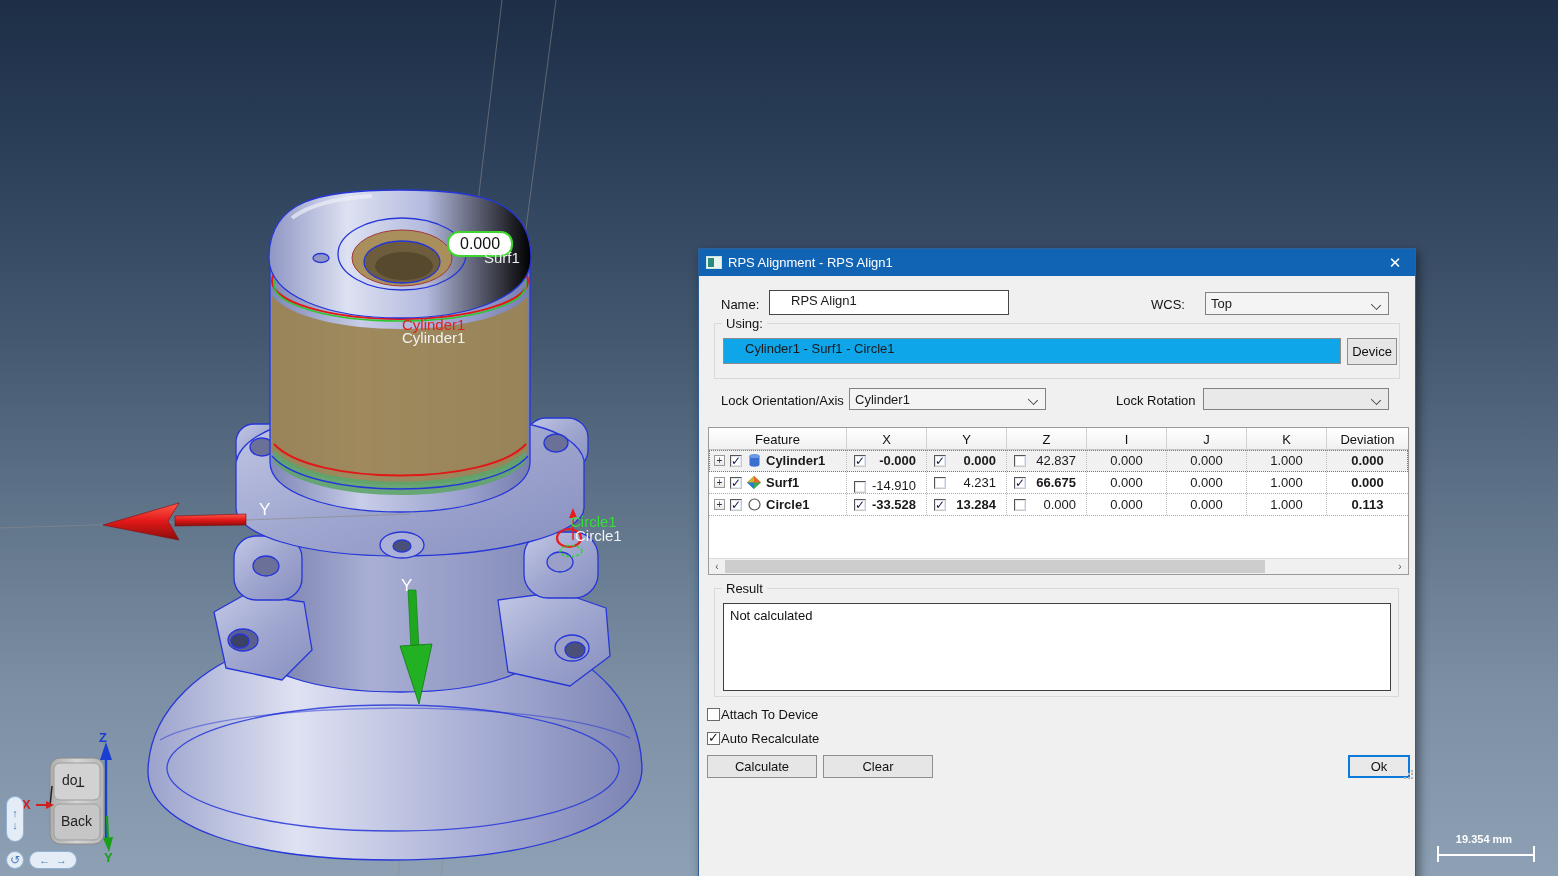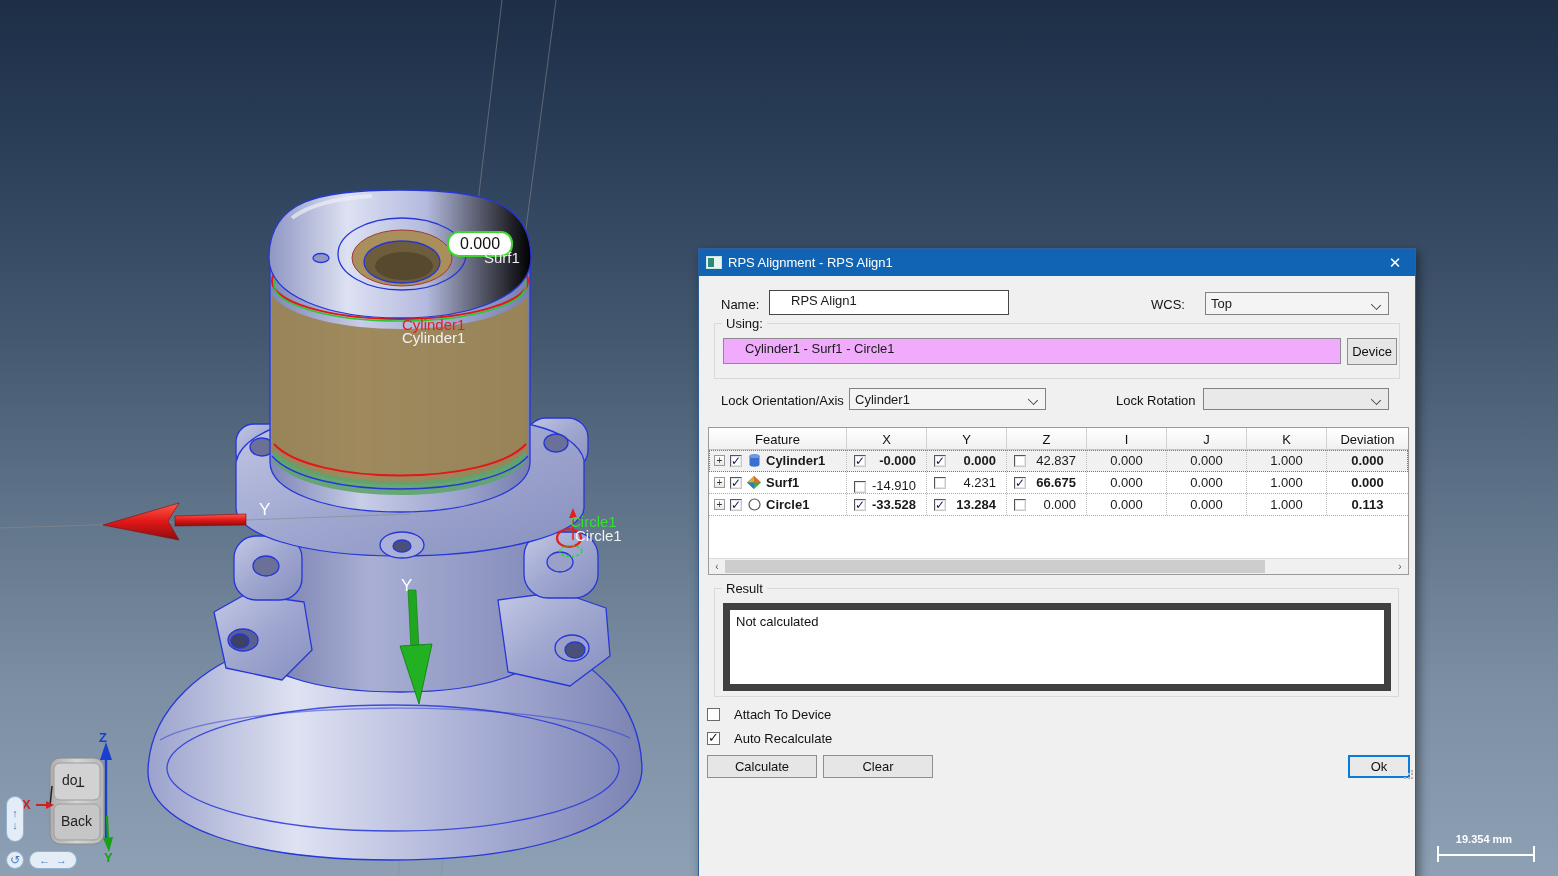--- a/index.html
+++ b/index.html
@@ -80,23 +80,23 @@
             font-size:10px; line-height:9px; text-align:center; color:#333; flex:none; }
   .ficon { width:14px; height:14px; flex:none; display:flex; align-items:center; justify-content:center; }
 
   
   #hscroll { position:absolute; left:0; bottom:0; width:699px; height:16px; background:#f0f0f0;
              border-top:1px solid #dcdcdc; }
   .sarrow { position:absolute; top:0; width:16px; height:15px; display:flex; align-items:center;
             justify-content:center; color:#5a5a5a; font-size:10px; background:#f0f0f0; }
   #hthumb { position:absolute; left:16px; top:1px; width:540px; height:13px; background:#cdcdcd; }
 
-  #result-area { position:absolute; background:#fff; border:7px solid #404040; padding:4px 6px; color:#111; }
-
-  .cb-row { position:absolute; display:flex; align-items:center; gap:14px; color:#111; }
+  #result-area { position:absolute; background:#fff; border:1px solid #404040; padding:4px 6px; color:#111; }
+
+  .cb-row { position:absolute; display:flex; align-items:center; gap:1px; color:#111; }
 
   #size-grip { position:absolute; right:2px; bottom:2px; width:10px; height:10px;
      background:radial-gradient(circle at 2px 8px,#b5b5b5 1px,transparent 1.6px),
                 radial-gradient(circle at 6px 8px,#b5b5b5 1px,transparent 1.6px),
                 radial-gradient(circle at 6px 4px,#b5b5b5 1px,transparent 1.6px),
                 radial-gradient(circle at 9px 8px,#b5b5b5 1px,transparent 1.6px),
                 radial-gradient(circle at 9px 4px,#b5b5b5 1px,transparent 1.6px),
                 radial-gradient(circle at 9px 1px,#b5b5b5 1px,transparent 1.6px); }
 </style>
 </head>
@@ -276,21 +276,21 @@
       <div class="lbl" style="left:22px; top:21px;">Name:</div>
       <div class="tfield" style="left:70px; top:14px; width:240px; height:25px;">RPS Align1</div>
       <div class="lbl" style="left:452px; top:21px;">WCS:</div>
       <div class="combo" style="left:506px; top:16px; width:184px; height:23px;">
         <span>Top</span>
         <span class="chev"></span>
       </div>
 
       <div class="groupbox" style="left:15px; top:47px; width:686px; height:56px;">
         <span class="glabel">Using:</span>
-        <div class="tfield" style="left:8px; top:14px; width:618px; height:26px; border-color:#8c8c8c; background:#f0abfc;">Cylinder1 - Surf1 - Circle1</div>
+        <div class="tfield" style="left:8px; top:14px; width:618px; height:26px; border-color:#8c8c8c; background:#0ea5e9;">Cylinder1 - Surf1 - Circle1</div>
         <div class="btn" style="left:632px; top:14px; width:50px; height:27px;">Device</div>
       </div>
 
       <div class="lbl" style="left:22px; top:117px;">Lock Orientation/Axis</div>
       <div class="combo" style="left:150px; top:112px; width:197px; height:22px;">
         <span>Cylinder1</span>
         <span class="chev"></span>
       </div>
       <div class="lbl" style="left:417px; top:117px;">Lock Rotation</div>
       <div class="combo" style="left:504px; top:112px; width:186px; height:22px; background:#e9e9e9;">

